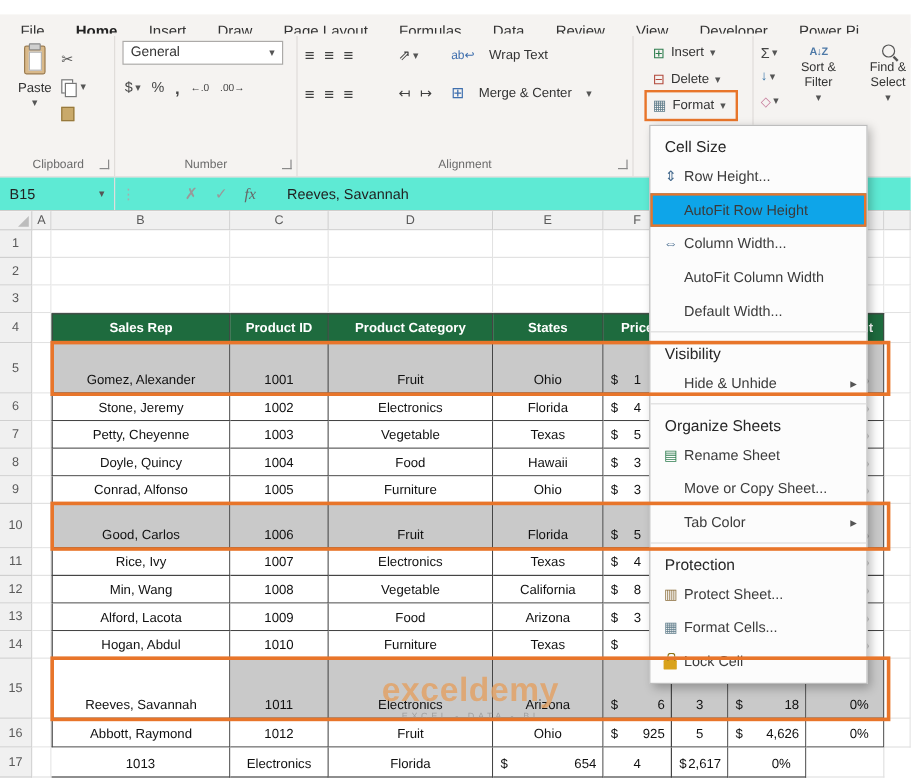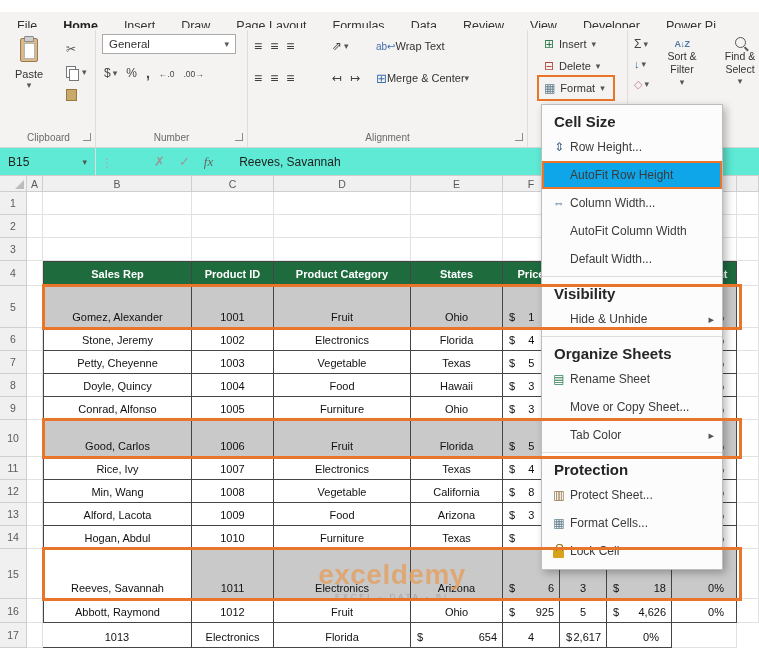--- a/index.html
+++ b/index.html
@@ -16,21 +16,21 @@
   #ribbon{position:absolute;top:28px;left:0;width:759px;height:120px;background:#F5F3F1;
           border-bottom:1px solid #D8D6D3;display:flex;box-sizing:border-box;padding:2px 0 0 2px}
   .rgroup{position:relative;border-right:1px solid #E0DDDA;padding:4px 6px 20px 6px;box-sizing:border-box;flex:0 0 auto}
   .rlabel{position:absolute;bottom:4px;left:0;right:0;text-align:center;font-size:10px;color:#6a6a6a}
   .launcher{position:absolute;right:4px;bottom:6px;width:7px;height:7px;
             border-right:1.5px solid #8a8a8a;border-bottom:1.5px solid #8a8a8a}
   .chev{font-size:9px;color:#555}
   .sbtn{font-size:11.5px;color:#444;display:inline-flex;align-items:center;gap:2px;height:16px}
 
   #g-clip{width:94px}
-  .paste-wrap{display:flex;gap:16px}
+  .paste-wrap{display:flex;gap:1px}
   .paste-btn{width:42px;display:flex;flex-direction:column;align-items:center;padding-top:4px;cursor:default}
   .icon-paste{width:16px;height:22px;background:#D9B98A;border:1px solid #9a7b4f;border-radius:2px;position:relative}
   .icon-paste::before{content:"";position:absolute;top:-3px;left:3px;width:8px;height:4px;background:#cfcfcf;border:1px solid #8a8a8a;border-radius:1px}
   .icon-paste::after{content:"";position:absolute;top:4px;left:3px;width:9px;height:14px;background:#fff;border:1px solid #b5b5b5}
   .pb-label{font-size:11px;color:#333;margin-top:6px;line-height:1.1;text-align:center}
   .clip-col{display:flex;flex-direction:column;gap:7px;padding-top:7px}
   .i-cut::before{content:"✂";font-size:12px;color:#555}
   .icon-copy{width:8px;height:10px;border:1px solid #777;background:#fff;position:relative;margin-right:4px}
   .icon-copy::before{content:"";position:absolute;left:2px;top:2px;width:8px;height:10px;border:1px solid #777;background:#fff}
   .icon-painter{width:9px;height:10px;background:#C9A96A;border:1px solid #97793d;margin-right:4px}
@@ -47,21 +47,21 @@
 
   #g-align{width:280px}
   .algrid{display:grid;grid-template-columns:78px 44px 1fr;grid-template-rows:24px 24px;row-gap:8px;align-items:center}
   .alset{display:flex;gap:8px}
   .i-align::before{content:"≡";font-size:14px;color:#3f3f3f}
   .i-orient::before{content:"⇗";font-size:12px;color:#3f3f3f}
   .i-indl::before{content:"↤";font-size:12px;color:#3f3f3f}
   .i-indr::before{content:"↦";font-size:12px;color:#3f3f3f}
   .i-wrap::before{content:"ab↩";font-size:10px;color:#3f6fae}
   .i-merge::before{content:"⊞";font-size:13px;color:#3f6fae}
-  .albtn{display:flex;align-items:center;gap:0;font-size:11px;color:#333}
+  .albtn{display:flex;align-items:center;gap:12px;font-size:11px;color:#333}
 
   #g-cells{width:100px;padding-left:12px}
   .cellbtn{height:20px;display:flex;align-items:center;gap:5px;font-size:11px;color:#333;padding:0 4px;margin-bottom:2px;width:72px;box-sizing:border-box}
   .i-insert::before{content:"⊞";color:#2e7d4f;font-size:12px}
   .i-delete::before{content:"⊟";color:#b2493c;font-size:12px}
   .i-format::before{content:"▦";color:#607d8b;font-size:12px}
   .outlined{outline:2px solid #E8752A;outline-offset:1px}
 
   #g-edit{flex:1}
   .edit-wrap{display:flex;gap:8px}
@@ -107,21 +107,21 @@
 
   
   #watermark{position:absolute;left:286px;top:559px;width:212px;text-align:center;z-index:5;pointer-events:none}
   .wm1{font-size:28px;font-weight:700;color:#E2A368;opacity:.85;letter-spacing:.5px;display:block}
   .wm2{font-size:7.5px;letter-spacing:3px;color:#9c9c9c;opacity:.9;display:block;margin-top:1px}
 
   
   #format-menu{position:absolute;left:541px;top:104px;width:182px;background:#FCFCFC;border:1px solid #BDBDBD;
                box-shadow:3px 3px 8px rgba(0,0,0,.28);z-index:20;box-sizing:border-box;padding:3px 0 4px;cursor:default}
   .menu-header{height:25px;display:flex;align-items:flex-end;padding:0 0 3px 12px;box-sizing:border-box;
-               font-size:15px;font-weight:700;color:#262626}
+               font-size:13px;font-weight:400;color:#262626}
   .menu-item{height:28px;display:flex;align-items:center;padding:0 8px 0 6px;font-size:12px;color:#3b3b3b}
   .menu-item .mi{width:22px;flex:0 0 22px;text-align:center;font-size:12px;height:20px;display:flex;align-items:center;justify-content:center;position:relative}
   .sub-arrow{margin-left:auto;color:#555}
   .sub-arrow::before{content:"▸";font-size:11px}
   .menu-section.sep{border-top:1px solid #DCDCDC;margin-top:3px;padding-top:3px}
   .menu-item.highlight{background:#0ea5e9;outline:2px solid #E8752A;outline-offset:-2px}
   .mi-row-height-icon::before{content:"⇕";color:#44698D}
   .mi-column-width-icon::before{content:"⇔";color:#44698D}
   .mi-rename-sheet-icon::before{content:"▤";color:#2e7d4f}
   .mi-protect-sheet-icon::before{content:"▥";color:#8a6d3b}

